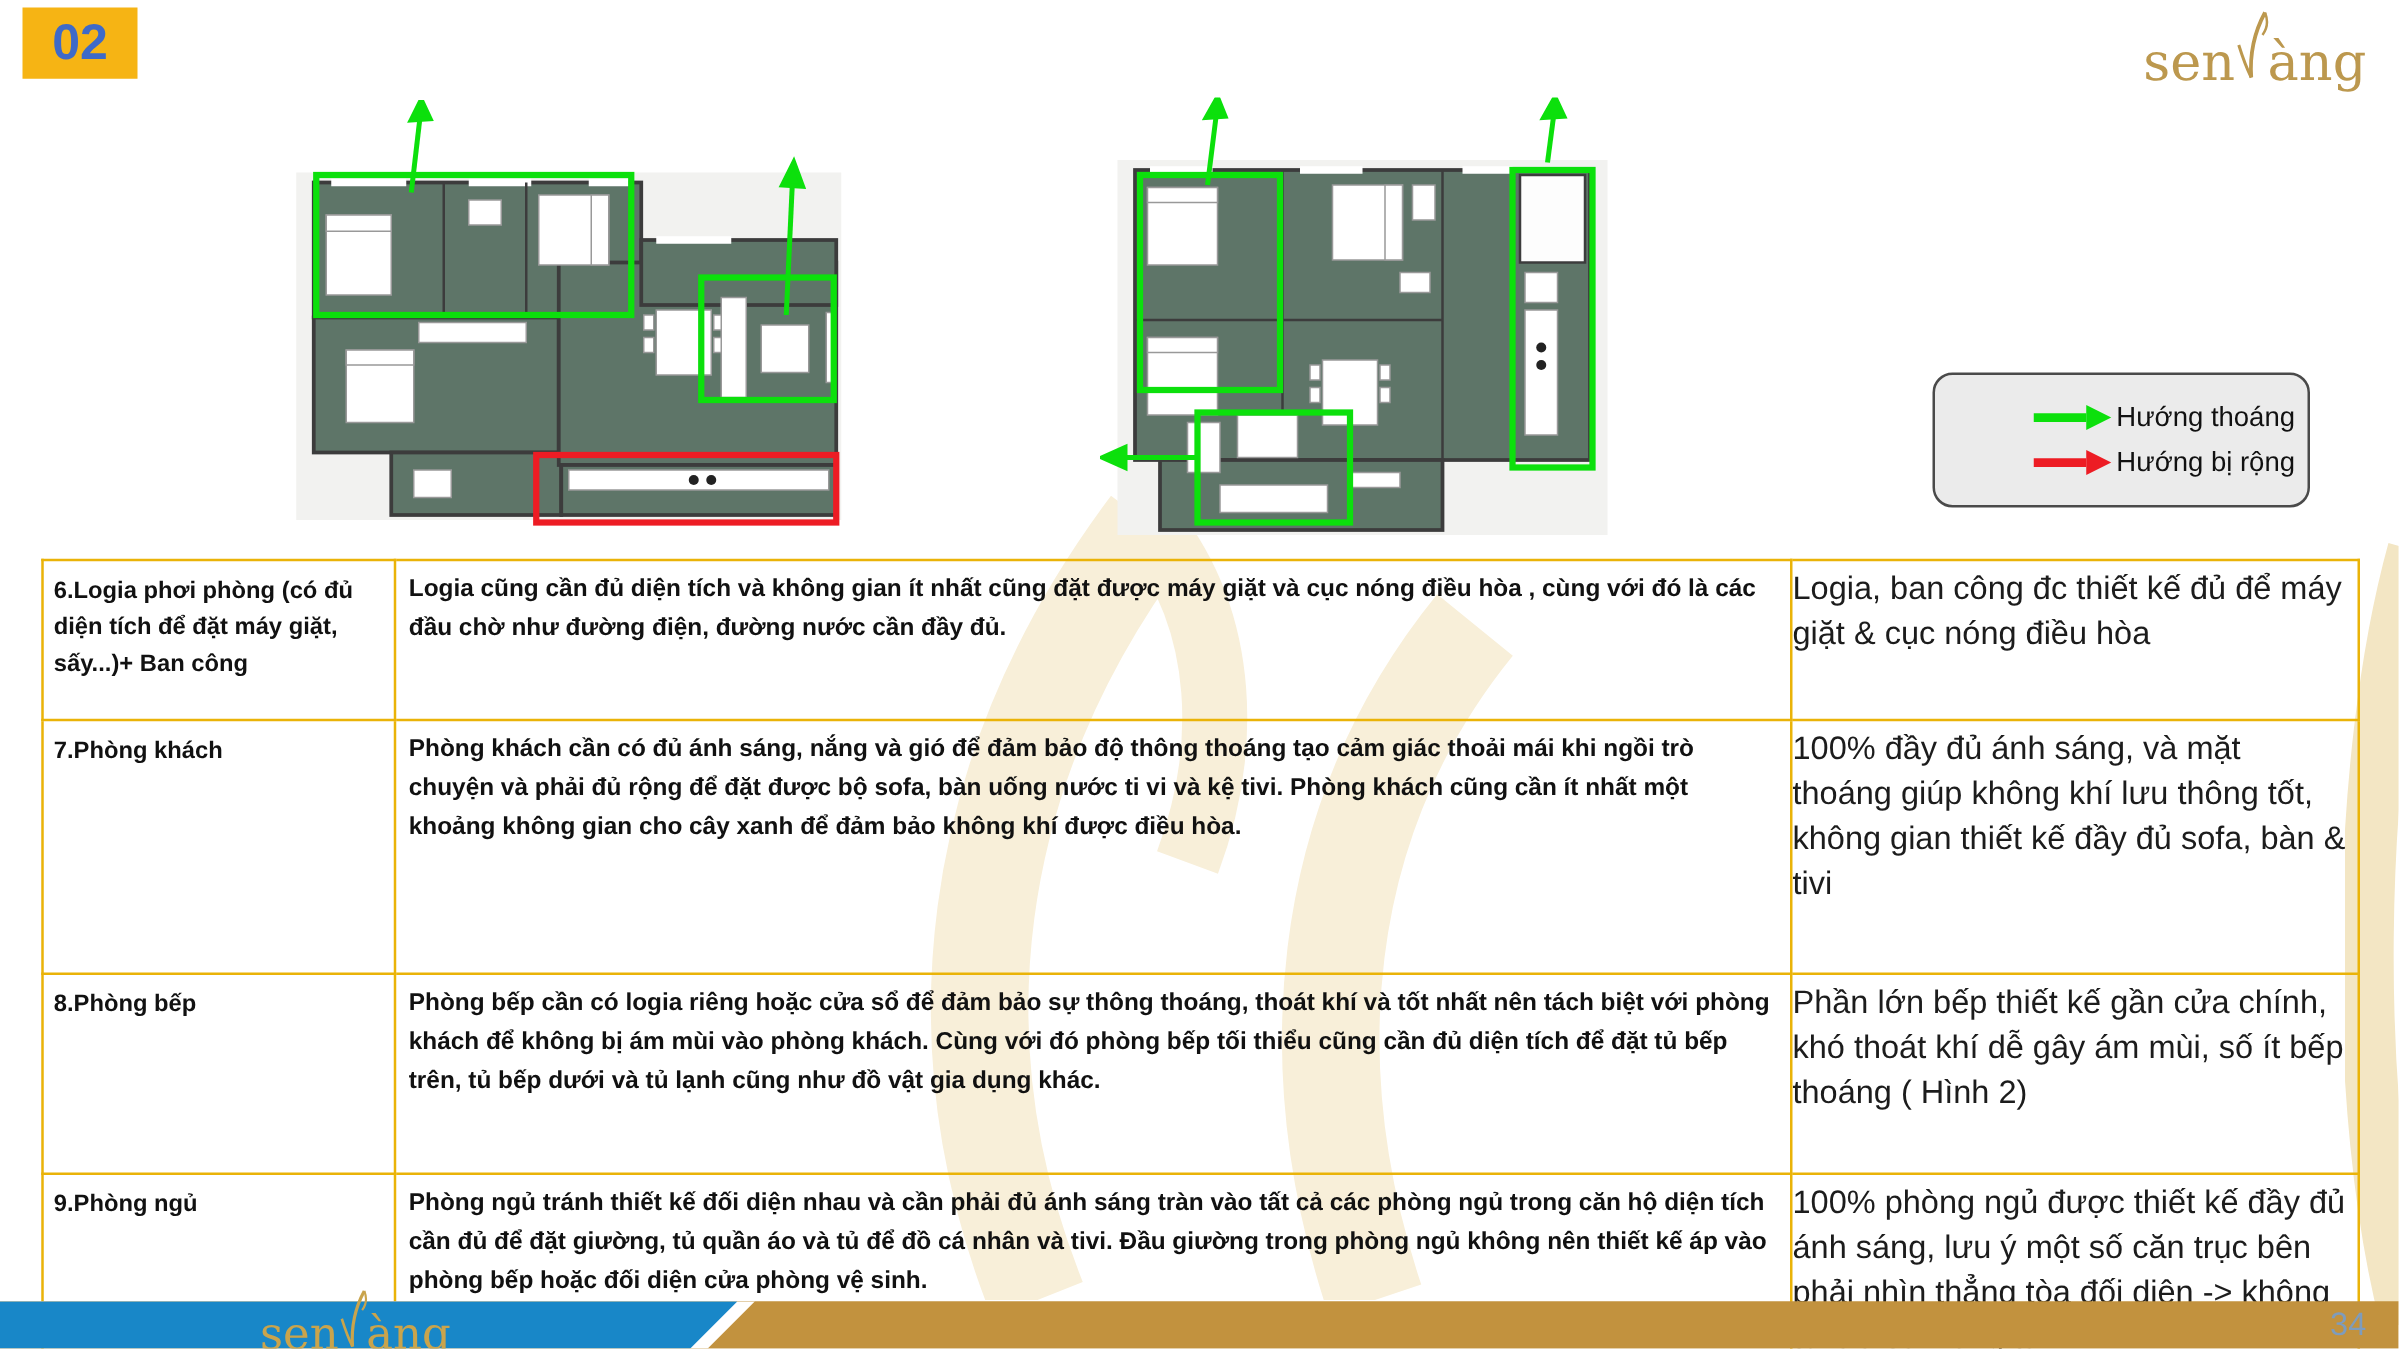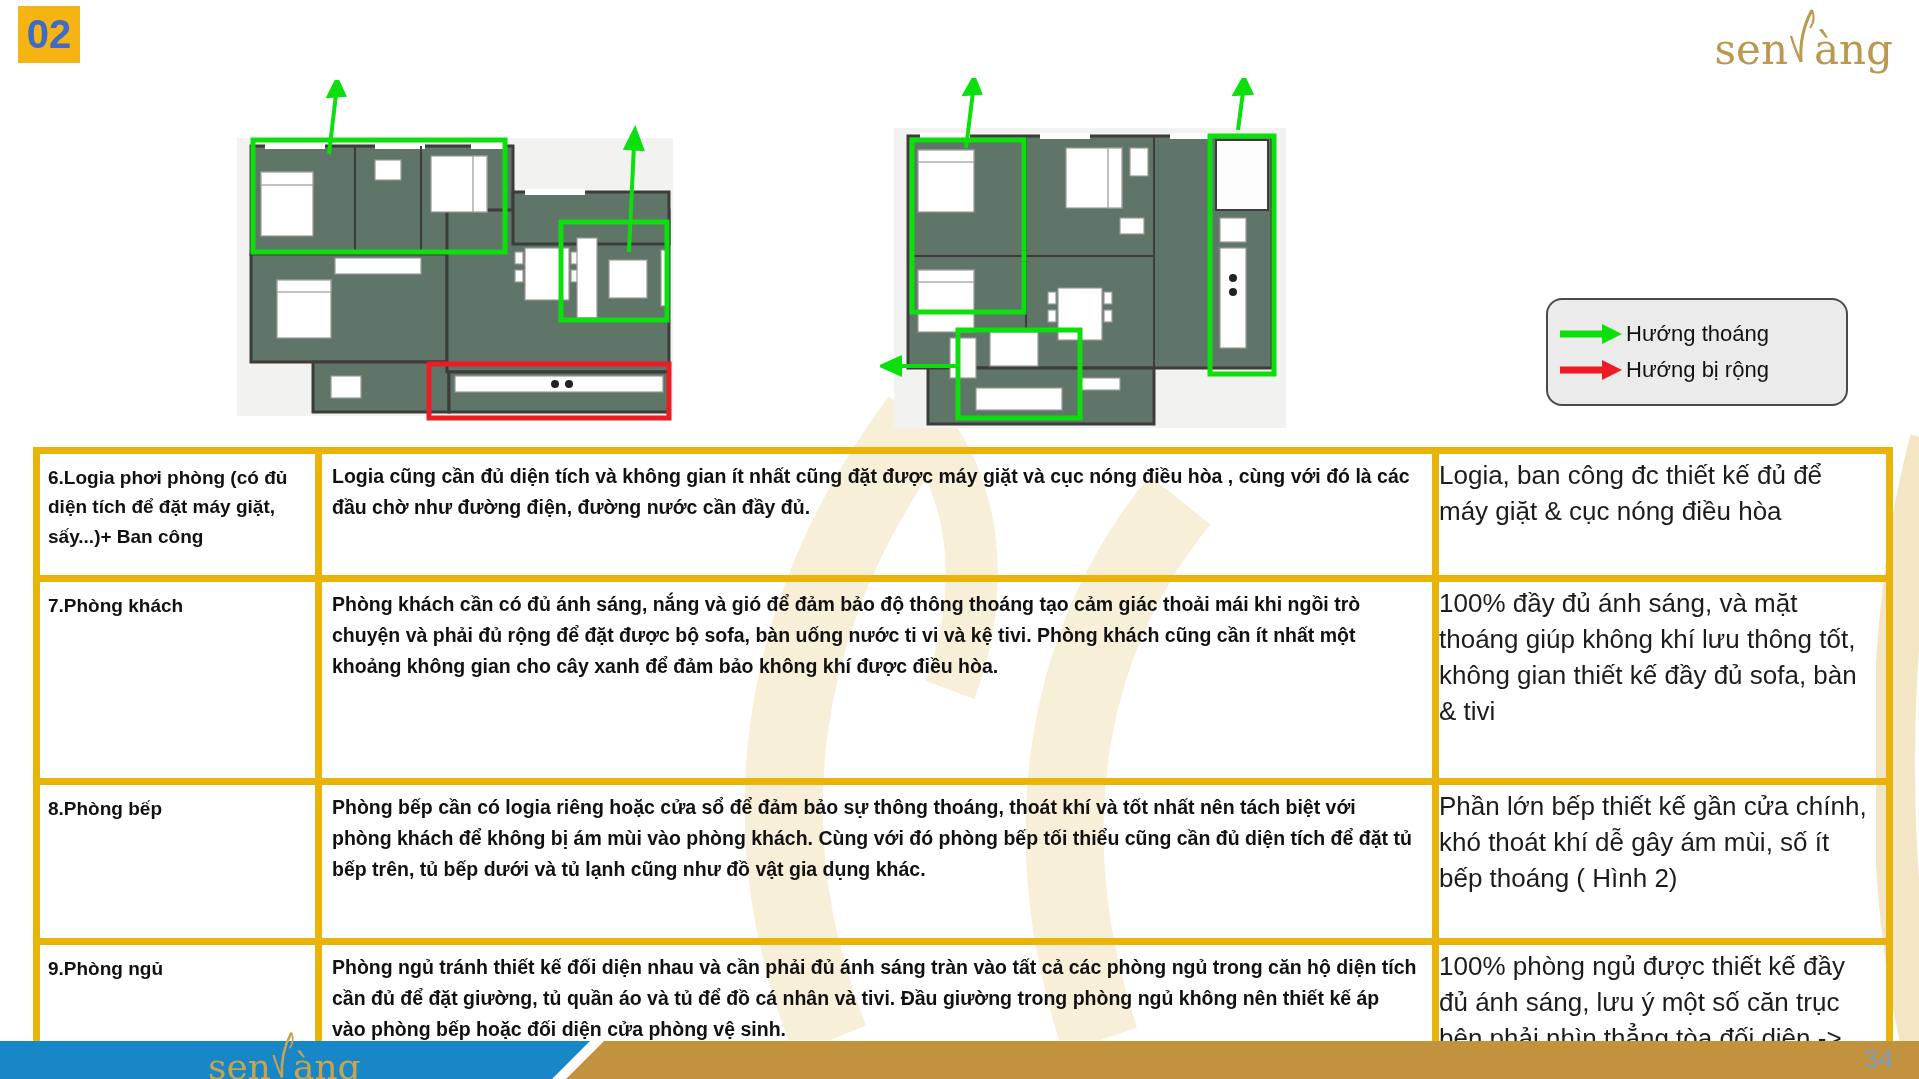--- a/index.html
+++ b/index.html
@@ -1,46 +1,46 @@
 <!DOCTYPE html>
 <html><head>
 <meta charset="utf-8">
 <style>
   * { margin:0; padding:0; box-sizing:border-box; }
   html,body { width:1919px; height:1079px; overflow:hidden; background:#ffffff;
               font-family:"Liberation Sans", sans-serif; }
   .slide { position:relative; width:1919px; height:1079px; background:#ffffff; overflow:hidden; }
 
   
-  .section-badge { position:absolute; left:18px; top:6px; width:62px; height:57px;
+  .section-badge { position:absolute; left:18px; top:6px; width:92px; height:57px;
        background:#F6B414; color:#3E6AC8; font-size:40px; font-weight:bold;
        display:flex; align-items:center; justify-content:center; }
   .page-title { position:absolute; left:114px; top:10px; font-size:40px; font-weight:bold;
        color:#3E6AC8; letter-spacing:0.3px; white-space:nowrap; }
   .logo { display:flex; align-items:flex-end; color:#BC984E; font-family:"DejaVu Serif", serif; }
   .logo-top { position:absolute; right:26px; top:8px; font-size:42px; }
   .logo .lotus { margin:0 -2px; }
 
   
   .watermark { position:absolute; pointer-events:none; z-index:0; }
 
   
   .plan { position:absolute; z-index:1; }
 
   
   .legend { position:absolute; left:1546px; top:298px; width:302px; height:108px;
        background:#EBEBEB; border:2px solid #4a4a4a; border-radius:16px; z-index:1;
-       display:flex; flex-direction:column; justify-content:center; gap:10px; padding:6px 10px; }
+       display:flex; flex-direction:column; justify-content:center; gap:10px; padding:6px 10px;align-items:flex-end; }
   .legend-row { display:flex; align-items:center; }
   .legend-label { font-size:22px; color:#111; margin-left:2px; }
 
   
   table.spec { position:absolute; left:33px; top:447px; width:1853px; z-index:2;
        border-collapse:collapse; table-layout:fixed; background:transparent; }
-  table.spec td { border:7px solid #eab308; vertical-align:top; overflow:hidden; }
+  table.spec td { border:2px solid #eab308; vertical-align:top; overflow:hidden; }
   td.c1 { font-weight:bold; font-size:19px; line-height:1.55; color:#111; padding:9px 6px 0 8px; }
   td.c2 { font-weight:bold; font-size:19.5px; line-height:1.58; color:#111; padding:7px 14px 0 10px; }
   td.c3 { font-weight:400; font-size:26px; line-height:1.38; color:#1c1c1c;
           padding:4px 8px 4px 0; vertical-align:middle; }
 
   
   .footer { position:absolute; left:0; bottom:0; width:1919px; height:38px;
        background:#C2923E; z-index:3; }
   .footer-wedge-white { position:absolute; left:0; top:0; width:604px; height:38px; background:#ffffff;
        clip-path:polygon(0 0, 604px 0, 566px 38px, 0 38px); }

